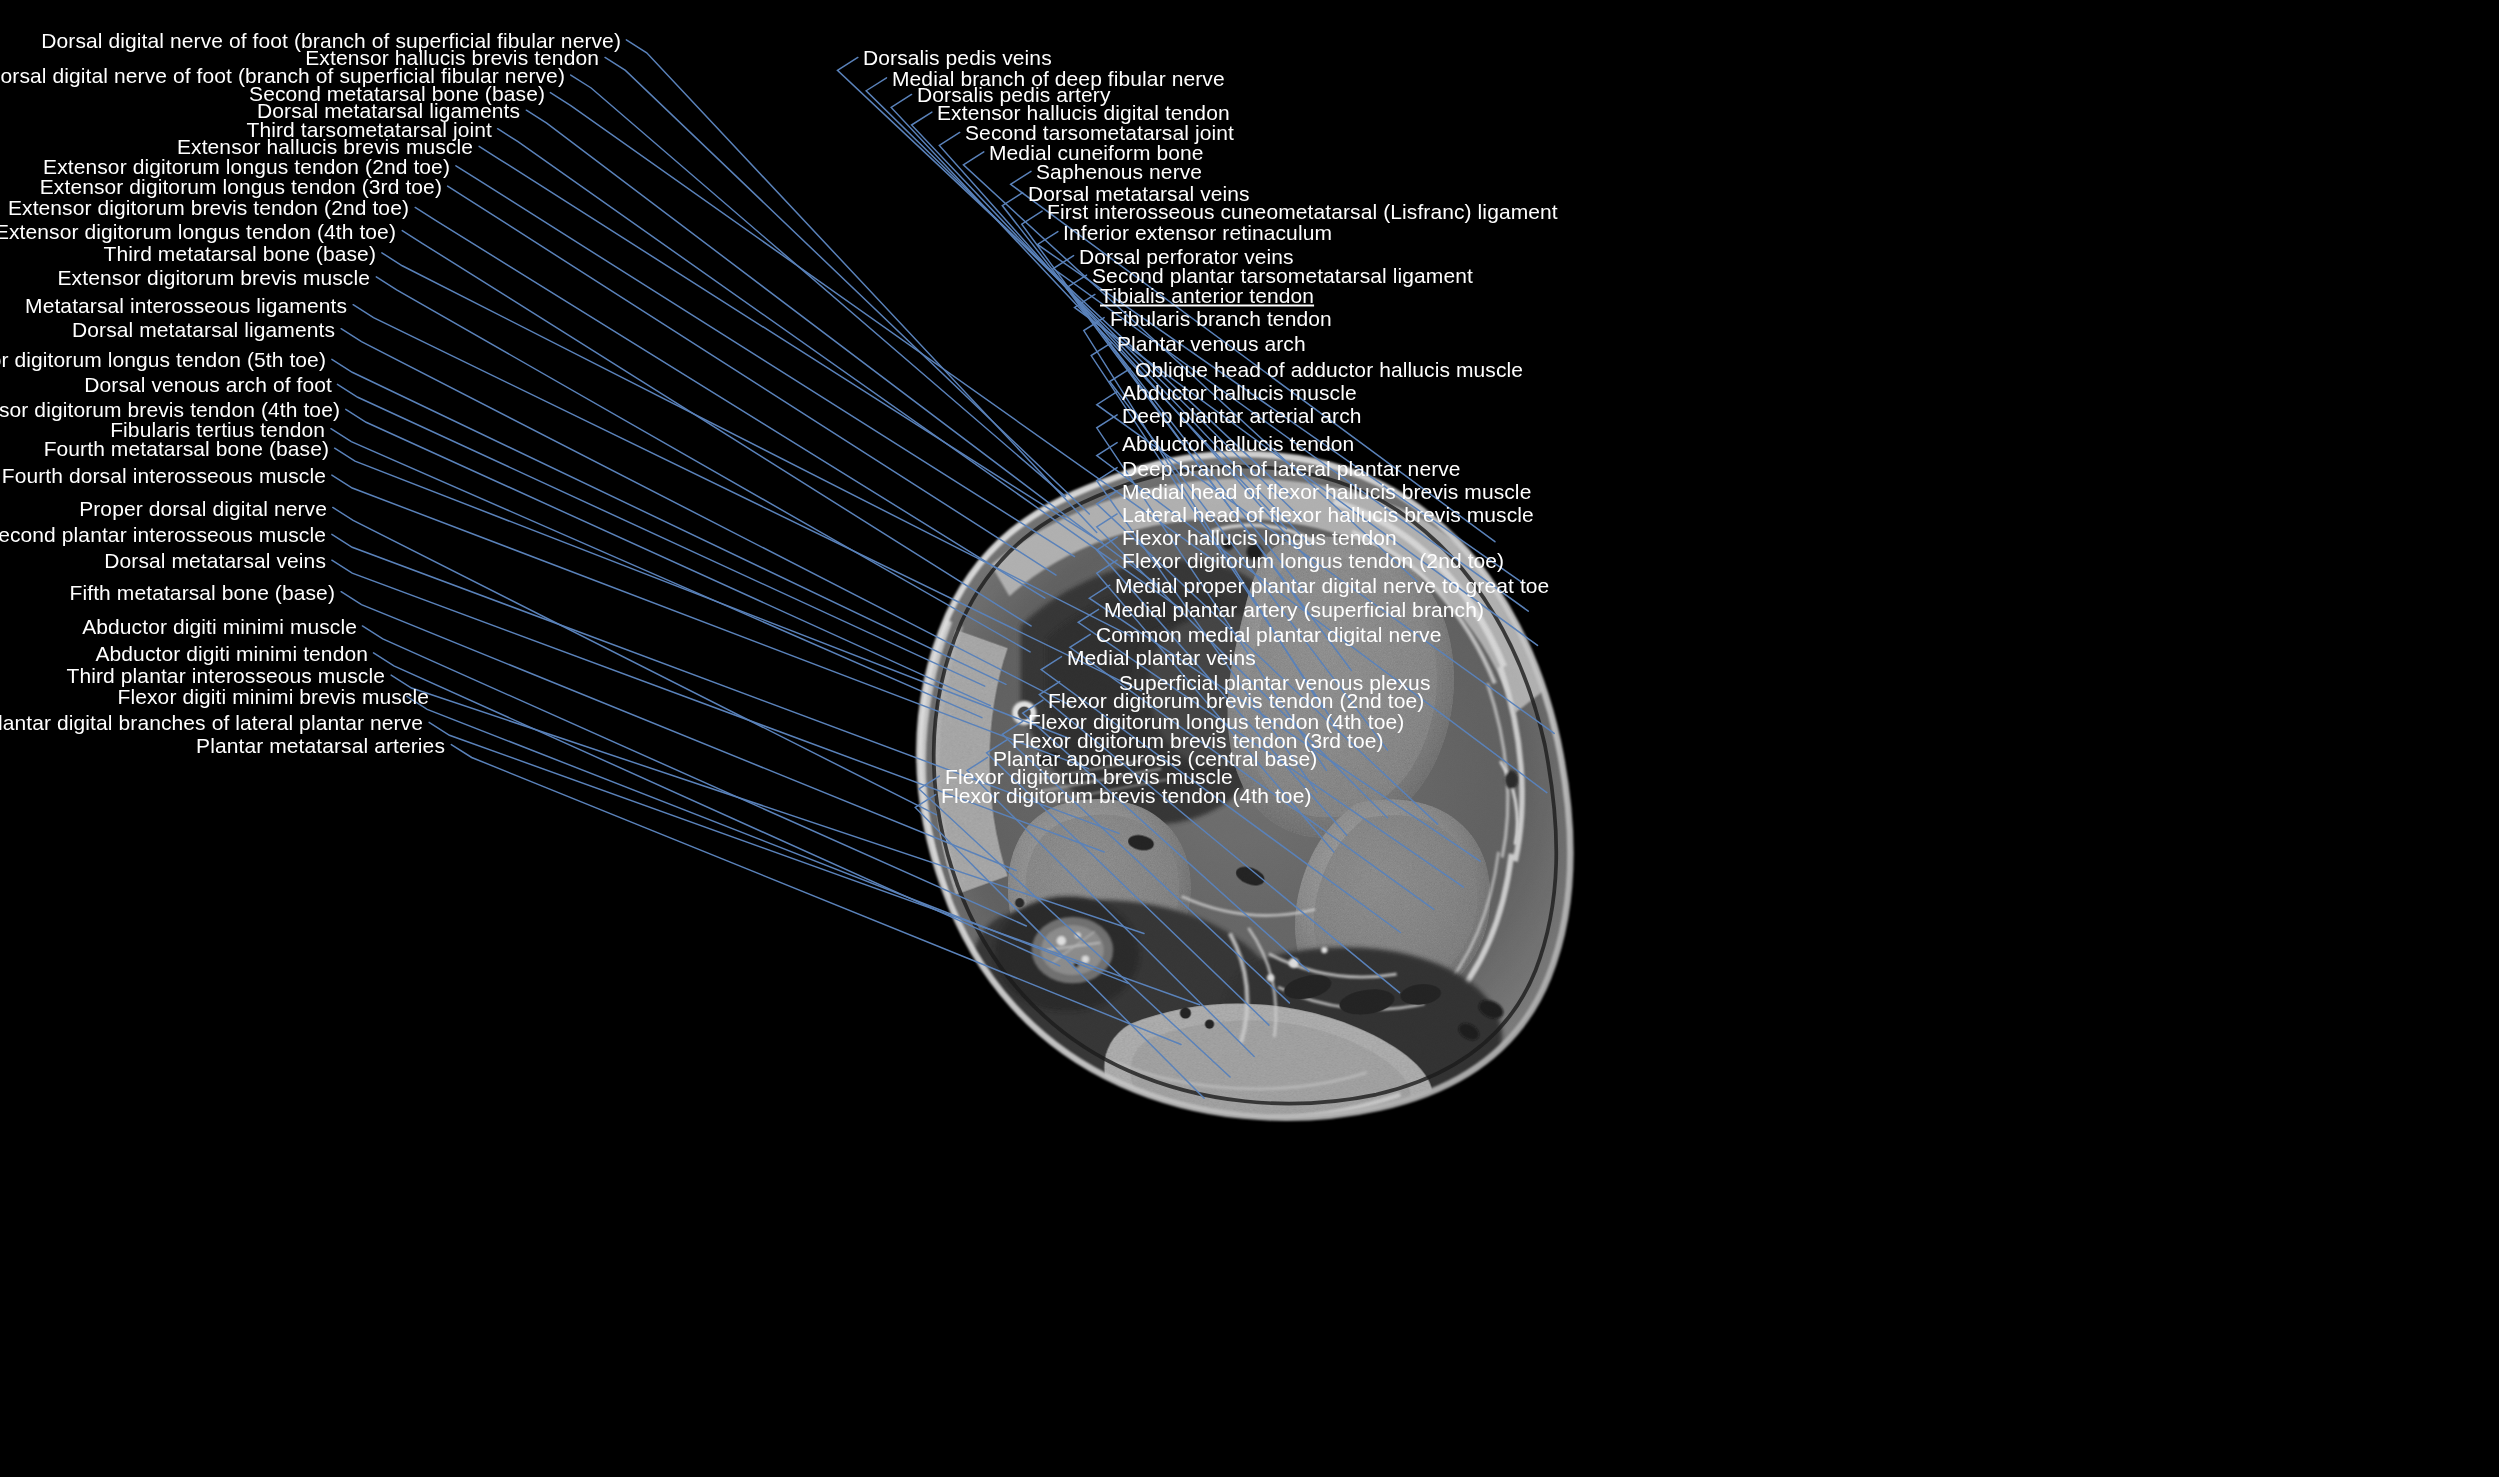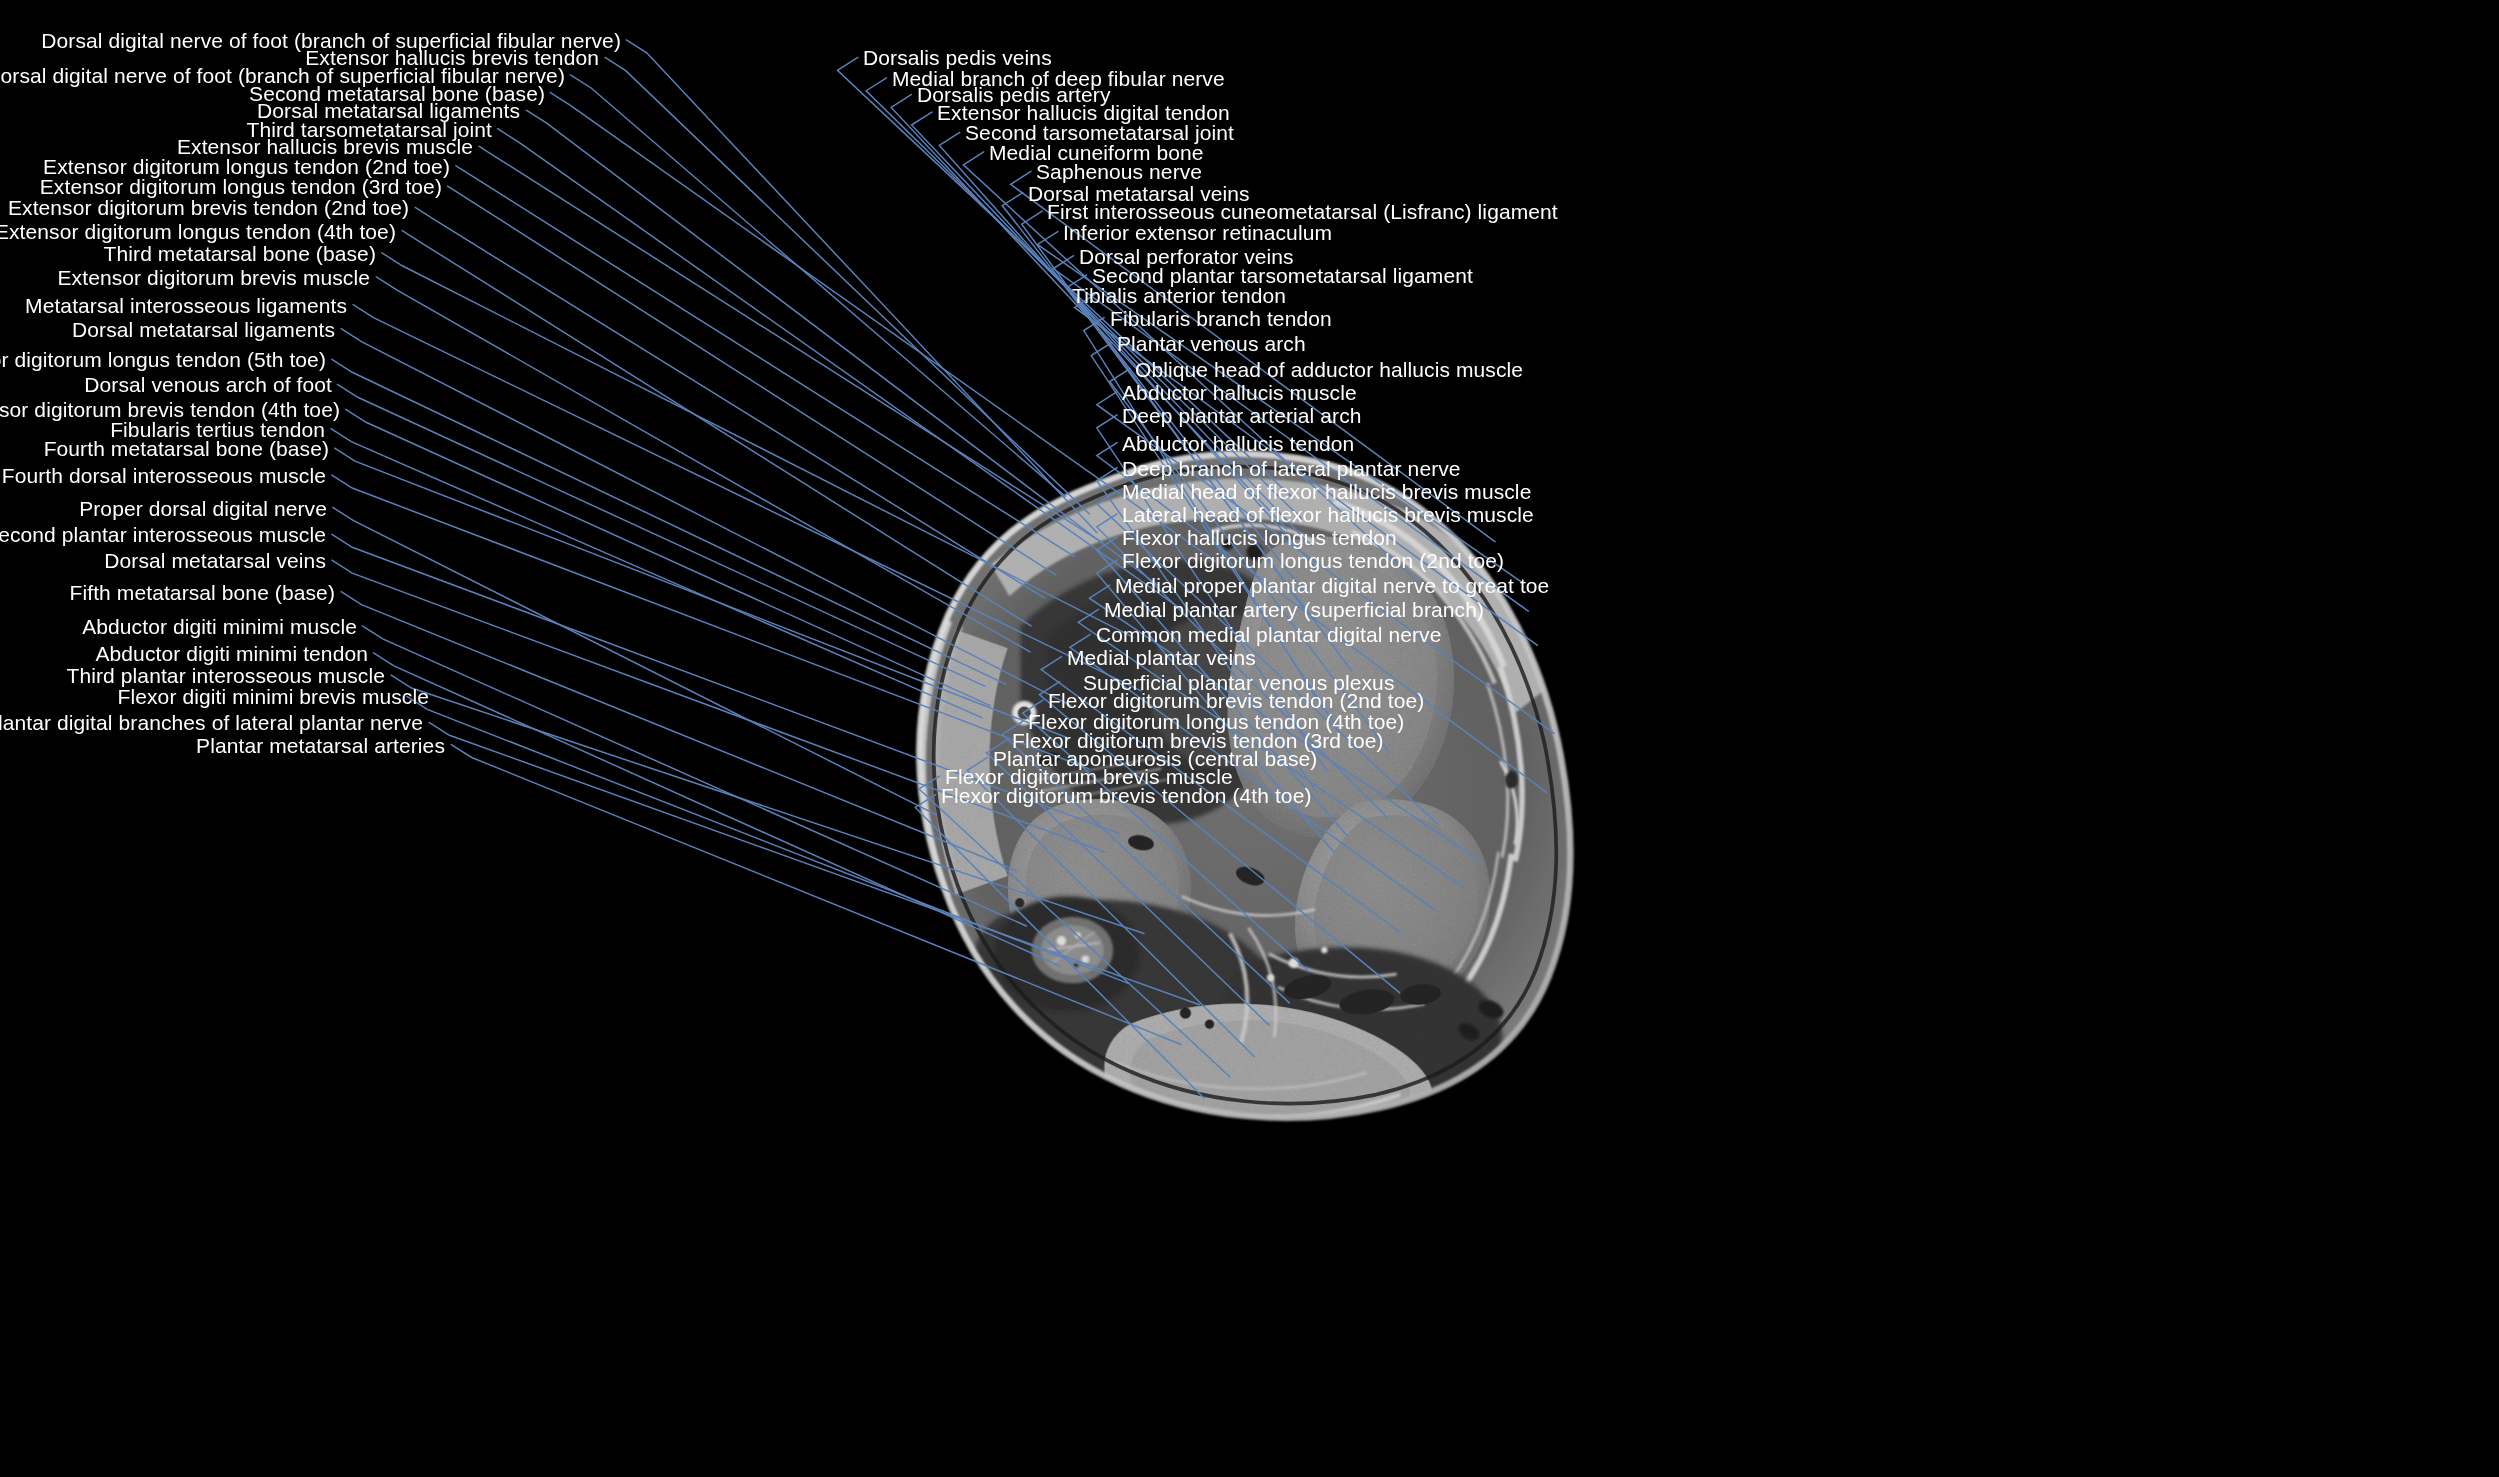--- a/index.html
+++ b/index.html
@@ -377,37 +377,37 @@
       <div class="lbl right" style="left: 917px; top: 94px;">Dorsalis pedis artery</div>
       <div class="lbl right" style="left: 937px; top: 112px;">Extensor hallucis digital tendon</div>
       <div class="lbl right" style="left: 965px; top: 132px;">Second tarsometatarsal joint</div>
       <div class="lbl right" style="left: 989px; top: 152px;">Medial cuneiform bone</div>
       <div class="lbl right" style="left: 1036px; top: 171px;">Saphenous nerve</div>
       <div class="lbl right" style="left: 1028px; top: 193px;">Dorsal metatarsal veins</div>
       <div class="lbl right" style="left: 1047px; top: 211px;">First interosseous cuneometatarsal (Lisfranc) ligament</div>
       <div class="lbl right" style="left: 1063px; top: 232px;">Inferior extensor retinaculum</div>
       <div class="lbl right" style="left: 1079px; top: 256px;">Dorsal perforator veins</div>
       <div class="lbl right" style="left: 1092px; top: 275px;">Second plantar tarsometatarsal ligament</div>
-      <div class="lbl right" style="left: 1072px; top: 295px;">Tibialis anterior tendon</div>
+      <div class="lbl right" style="left: 1100px; top: 295px; text-decoration: underline;">Tibialis anterior tendon</div>
       <div class="lbl right" style="left: 1110px; top: 318px;">Fibularis branch tendon</div>
       <div class="lbl right" style="left: 1117px; top: 343px;">Plantar venous arch</div>
       <div class="lbl right" style="left: 1135px; top: 369px;">Oblique head of adductor hallucis muscle</div>
       <div class="lbl right" style="left: 1122px; top: 392px;">Abductor hallucis muscle</div>
       <div class="lbl right" style="left: 1122px; top: 415px;">Deep plantar arterial arch</div>
       <div class="lbl right" style="left: 1122px; top: 443px;">Abductor hallucis tendon</div>
       <div class="lbl right" style="left: 1122px; top: 468px;">Deep branch of lateral plantar nerve</div>
       <div class="lbl right" style="left: 1122px; top: 491px;">Medial head of flexor hallucis brevis muscle</div>
       <div class="lbl right" style="left: 1122px; top: 514px;">Lateral head of flexor hallucis brevis muscle</div>
       <div class="lbl right" style="left: 1122px; top: 537px;">Flexor hallucis longus tendon</div>
       <div class="lbl right" style="left: 1122px; top: 560px;">Flexor digitorum longus tendon (2nd toe)</div>
       <div class="lbl right" style="left: 1115px; top: 585px;">Medial proper plantar digital nerve to great toe</div>
       <div class="lbl right" style="left: 1104px; top: 609px;">Medial plantar artery (superficial branch)</div>
       <div class="lbl right" style="left: 1096px; top: 634px;">Common medial plantar digital nerve</div>
       <div class="lbl right" style="left: 1067px; top: 657px;">Medial plantar veins</div>
-      <div class="lbl right" style="left: 1083px; top: 682px;">Superficial plantar venous plexus</div>
+      <div class="lbl right" style="left: 1119px; top: 682px;">Superficial plantar venous plexus</div>
       <div class="lbl right" style="left: 1048px; top: 700px;">Flexor digitorum brevis tendon (2nd toe)</div>
       <div class="lbl right" style="left: 1028px; top: 721px;">Flexor digitorum longus tendon (4th toe)</div>
       <div class="lbl right" style="left: 1012px; top: 740px;">Flexor digitorum brevis tendon (3rd toe)</div>
       <div class="lbl right" style="left: 993px; top: 758px;">Plantar aponeurosis (central base)</div>
       <div class="lbl right" style="left: 945px; top: 776px;">Flexor digitorum brevis muscle</div>
       <div class="lbl right" style="left: 941px; top: 795px;">Flexor digitorum brevis tendon (4th toe)</div>
     </div>
 
 </div>
 

